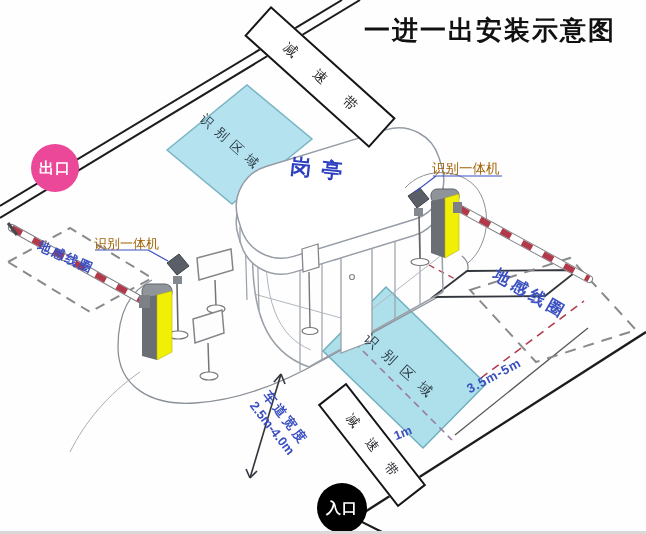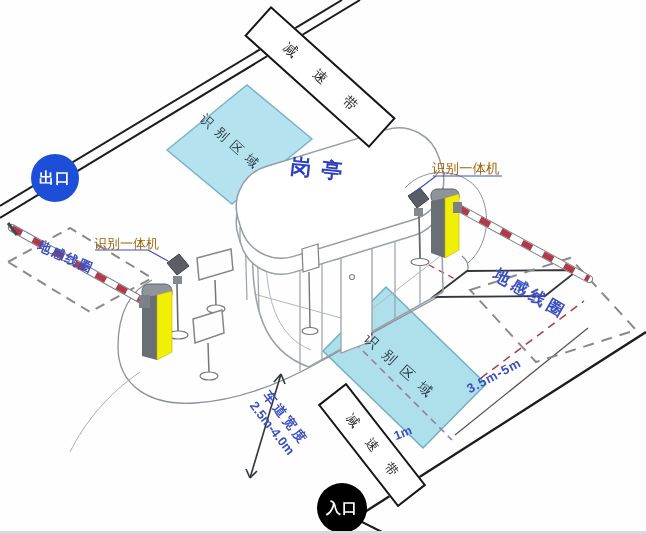--- a/index.html
+++ b/index.html
@@ -153,22 +153,23 @@
     </g>
   </svg>
 
   <div class="band" style="left:236px;top:57px;width:164px;height:36px;transform:rotate(42deg);">
     <span>减速带</span>
   </div>
   <div class="band small" style="left:307px;top:427px;width:126px;height:32px;transform:rotate(52deg);">
     <span>减速带</span>
   </div>
 
+  <div class="lbl title" style="left:364px;top:13px;">一进一出安装示意图</div>
 
-  <div class="badge" style="left:31px;top:154px;width:48px;height:48px;background:#1d4ed8;">
+  <div class="badge" style="left:31px;top:144px;width:48px;height:48px;background:#ec4899;">
     <span>出口</span>
   </div>
   <div class="badge" style="left:317px;top:483px;width:50px;height:50px;background:#000000;">
     <span>入口</span>
   </div>
 
   <div class="lbl booth-lbl anchored" style="left:292px;top:152px;transform:rotate(6deg);">岗亭</div>
 
   <div class="lbl area-lbl anchored" style="left:208px;top:110px;transform:rotate(42deg);letter-spacing:7px;">识别区域</div>
   <div class="lbl area-lbl anchored" style="left:372px;top:330px;transform:rotate(42deg);font-size:14px;letter-spacing:10px;">识别区域</div>

